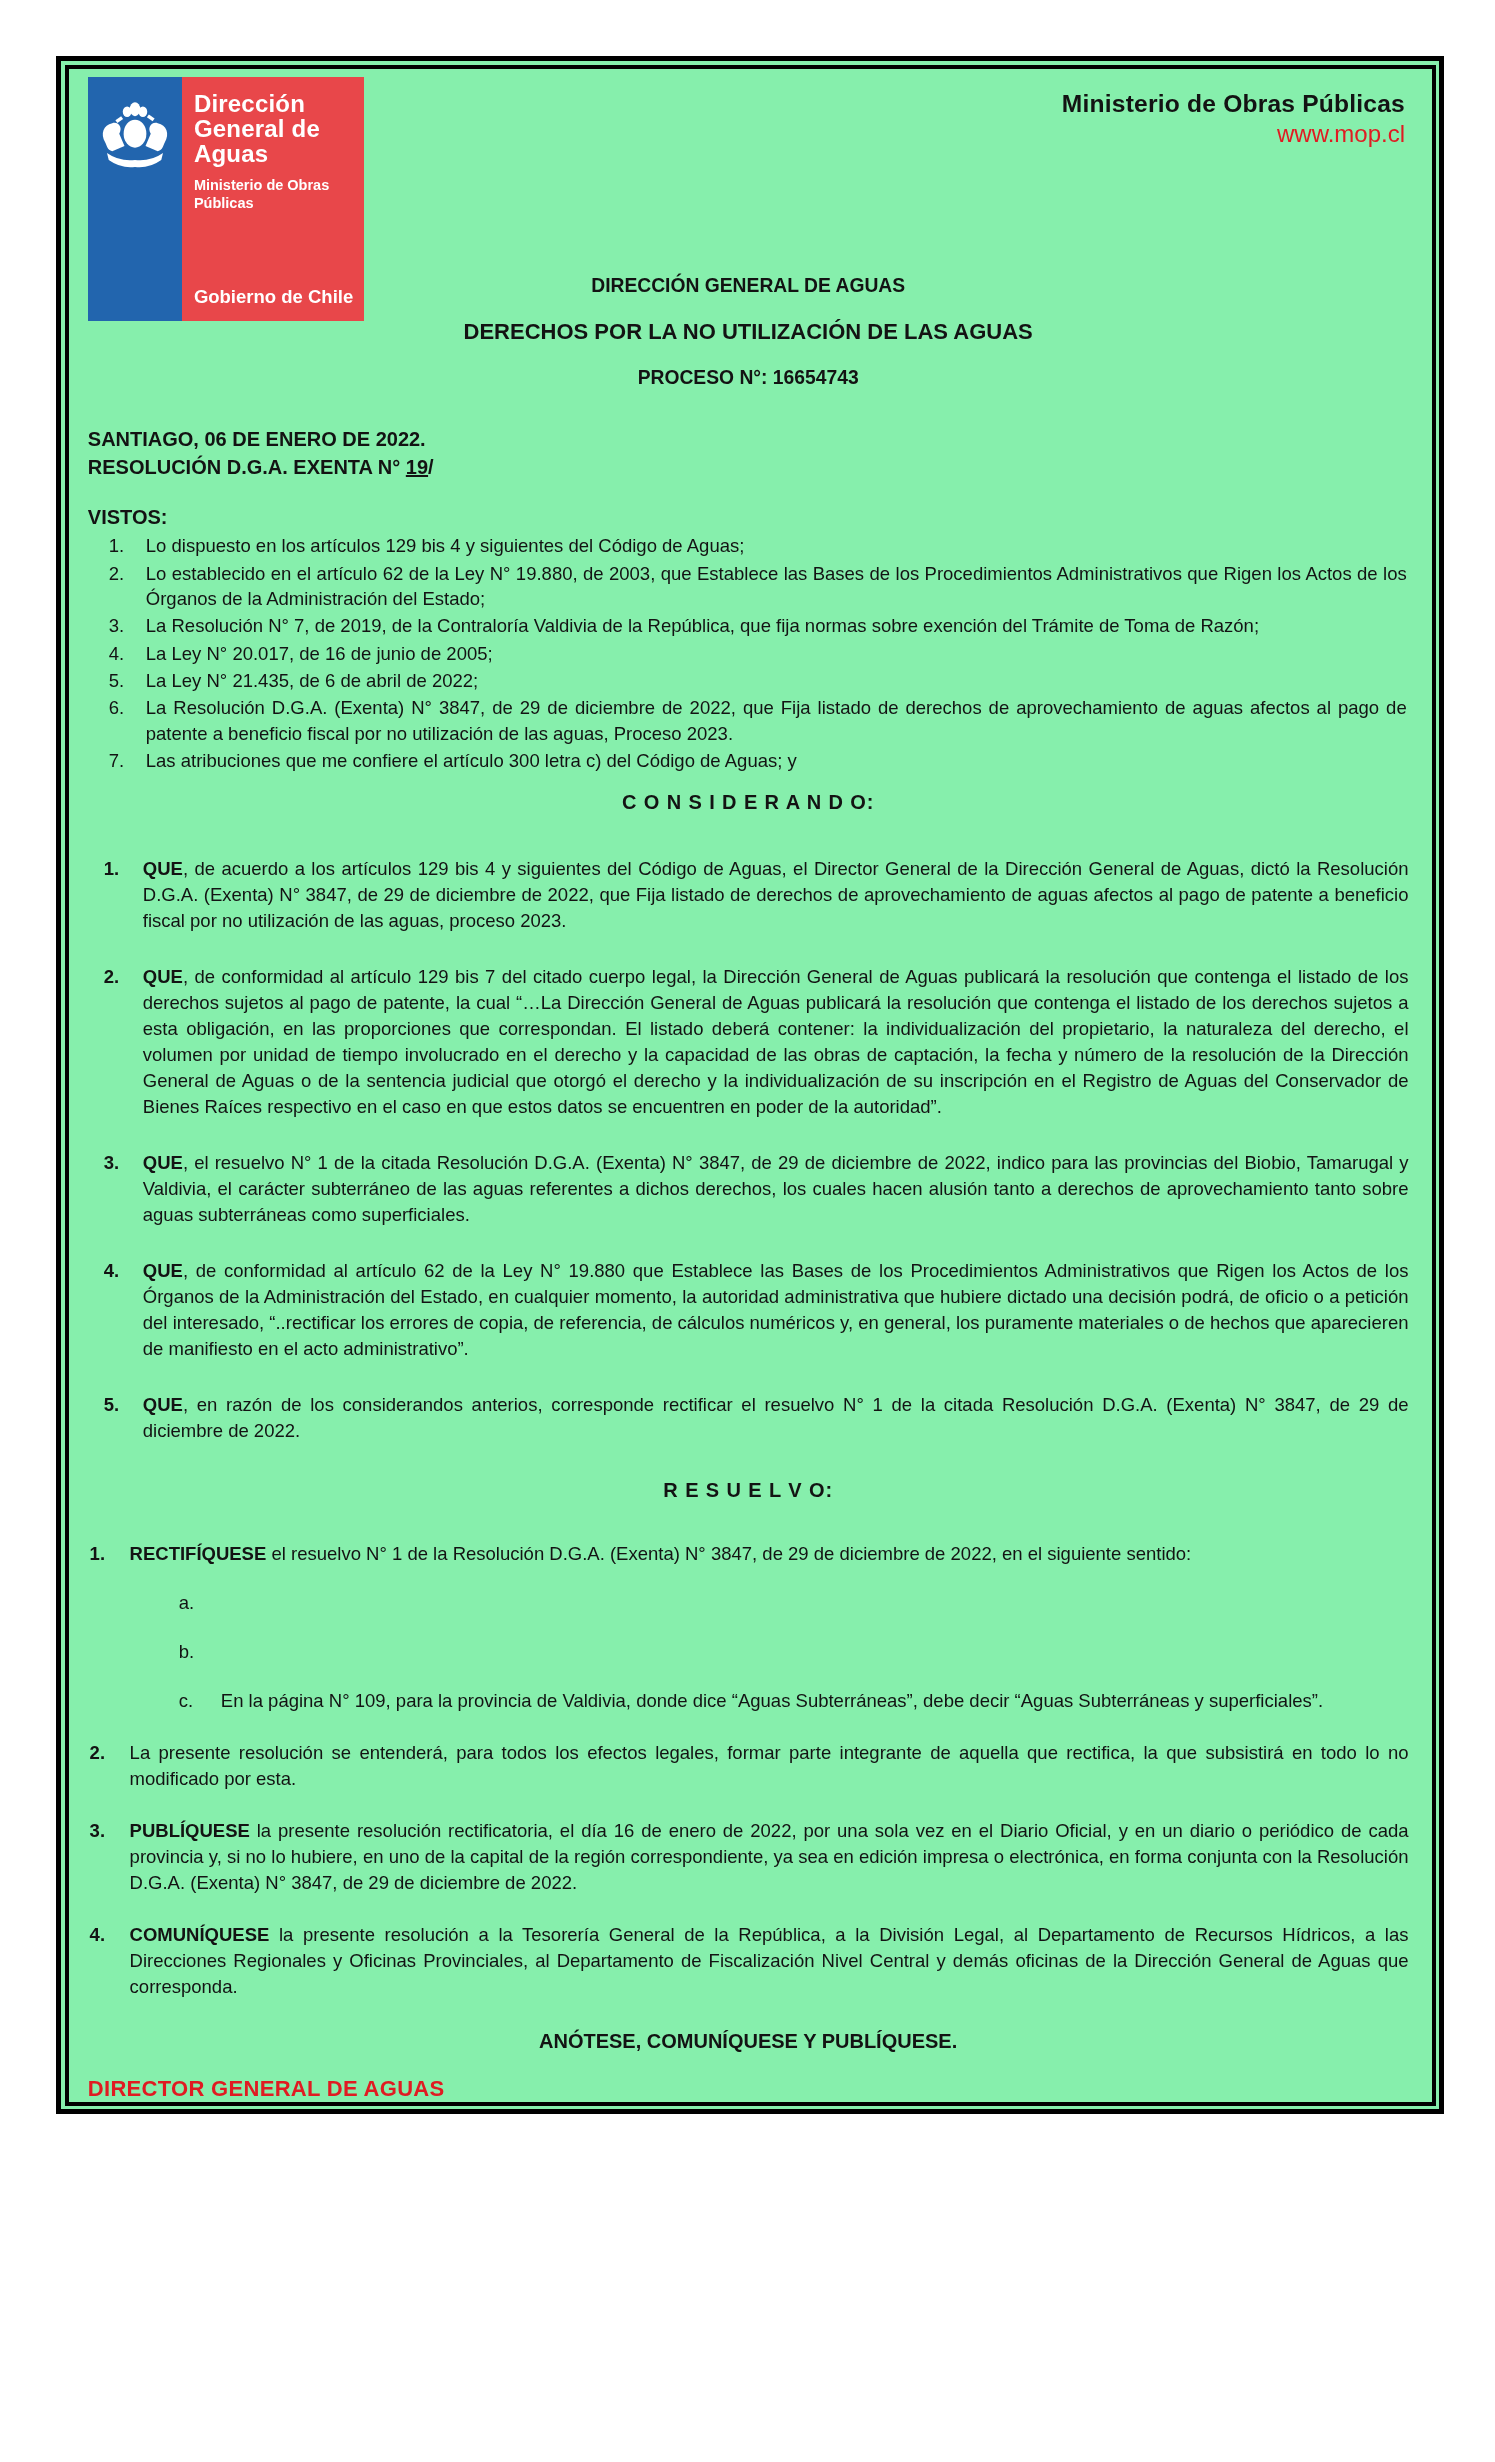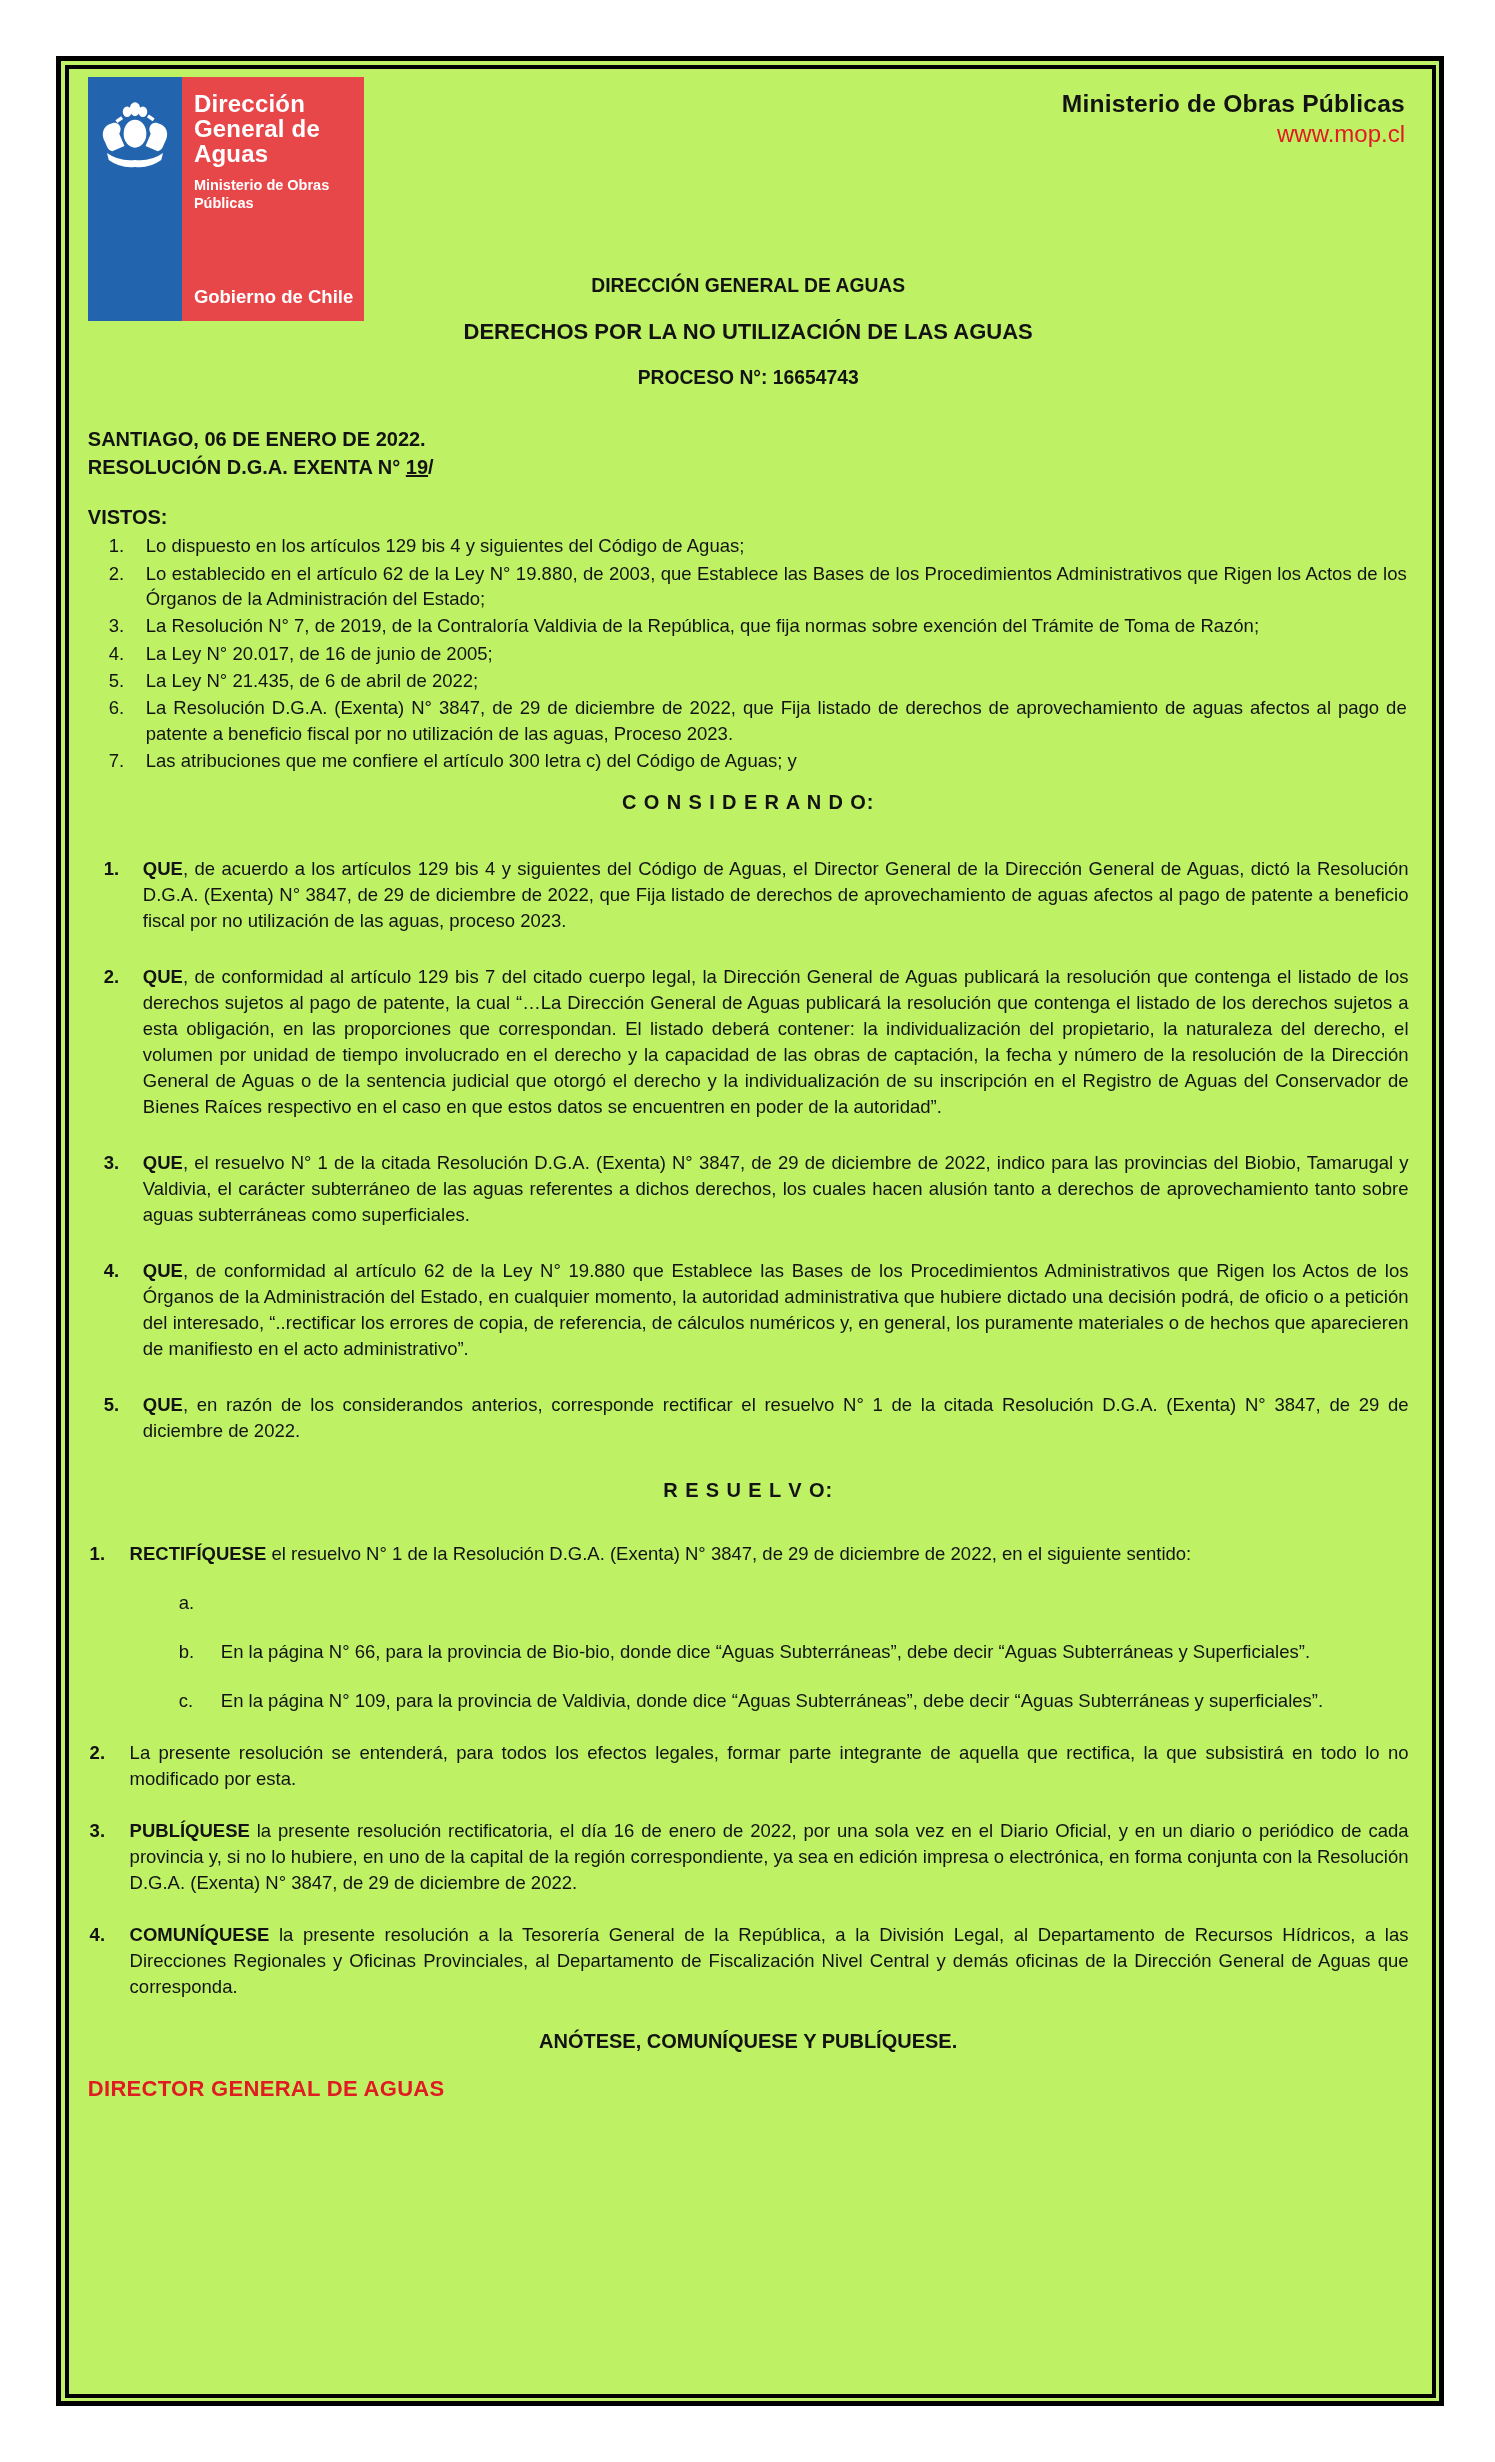--- a/index.html
+++ b/index.html
@@ -6,24 +6,24 @@
   html, body { background: #ffffff; }
   body {
     width: 1495px; height: 2462px;
     position: relative;
     font-family: "Liberation Sans", sans-serif;
     color: #131313;
     -webkit-font-smoothing: antialiased;
   }
   .frame-outer {
     position: absolute; left: 56px; top: 56px;
-    width: 1388px; height: 2350px;
+    width: 1388px; height: 2058px;
     border: 5.3px solid #000;
     padding: 3.5px;
-    background: #bef264;
+    background: #86efac;
   }
   .frame-inner {
     width: 100%; height: 100%;
     border: 4.4px solid #000;
     padding: 0 23px 0 19.3px;
     overflow: hidden;
   }
 
   
   .doc-header { position: relative; height: 206px; }
@@ -205,21 +205,20 @@
     <div class="rrow">
           <span class="num">1.</span>
           <span class="txt"><span class="lead">RECTIFÍQUESE</span><span> el resuelvo N° 1 de la Resolución D.G.A. (Exenta) N° 3847, de 29 de diciembre de 2022, en el siguiente sentido:</span></span>
         </div>
 
     <div class="srow">
           <span class="letter">a.</span>
         </div>
     <div class="srow">
           <span class="letter">b.</span>
-          <span class="txt">En la página N° 66, para la provincia de Bio-bio, donde dice “Aguas Subterráneas”, debe decir “Aguas Subterráneas y Superficiales”.</span>
         </div>
     <div class="srow">
           <span class="letter">c.</span>
           <span class="txt">En la página N° 109, para la provincia de Valdivia, donde dice “Aguas Subterráneas”, debe decir “Aguas Subterráneas y superficiales”.</span>
         </div>
 
     <div class="rrow">
           <span class="num">2.</span>
           <span class="txt"><span class="lead"></span><span>La presente resolución se entenderá, para todos los efectos legales, formar parte integrante de aquella que rectifica, la que subsistirá en todo lo no modificado por esta.</span></span>
         </div>

